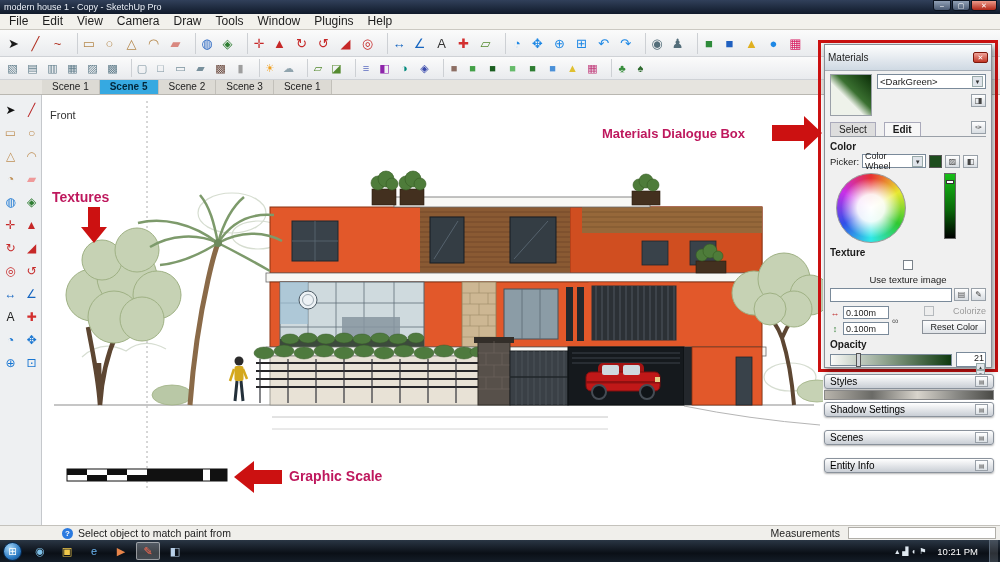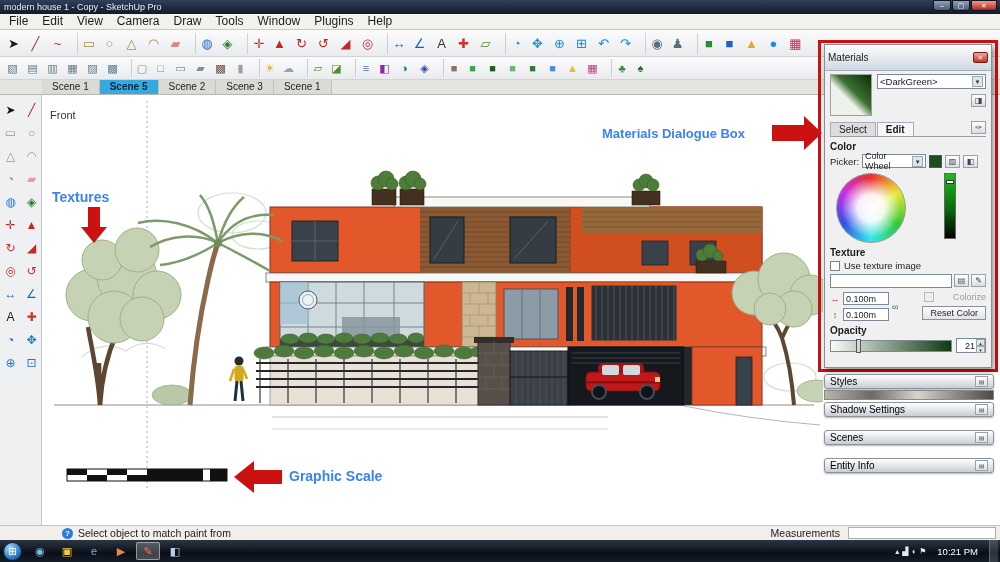--- a/index.html
+++ b/index.html
@@ -38,21 +38,21 @@
 
   
   .main { position:absolute; left:0; top:95px; width:1000px; height:430px; }
   .lefttoolbar { position:absolute; left:0; top:0; width:42px; height:430px; background:#eef0f2;
     border-right:1px solid #c5c8cc; display:grid; grid-template-columns:repeat(2,19px); grid-auto-rows:19px;
     gap:4px 2px; padding:5px 0 0 1px; align-content:start; }
   .lti { display:flex; align-items:center; justify-content:center; font-size:12px; }
   .canvas { position:absolute; left:42px; top:0; width:958px; height:430px; background:#ffffff; overflow:hidden; }
   .house-svg { position:absolute; left:0; top:0; }
   .front-label { position:absolute; left:8px; top:14px; font-size:11px; color:#333; }
-  .ann { position:absolute; color:#3b82f6; font-weight:bold; white-space:nowrap; }
+  .ann { position:absolute; color:#be185d; font-weight:bold; white-space:nowrap; }
   .ann-textures { left:10px; top:94px; font-size:14px; }
   .ann-materials { left:560px; top:31px; font-size:13px; }
   .ann-gscale { left:247px; top:373px; font-size:14px; }
 
   
   .right-overlay { position:absolute; left:818px; top:38px; width:182px; height:487px; z-index:5; }
   .red-annotation-box { position:absolute; left:0; top:2px; width:180px; height:332px; border:3px solid #cc1111; }
   .mat-dialog { position:absolute; left:6px; top:6px; width:168px; height:324px; background:#f0f0f0;
     border:1px solid #8a8f96; box-shadow:2px 3px 6px rgba(0,0,0,.45); font-size:10px; color:#1b1b1b; }
   .mat-titlebar { height:26px; background:linear-gradient(#fdfdfd,#cfd9e3); border-bottom:1px solid #a5adb6;
@@ -64,56 +64,56 @@
   .mat-preview { width:42px; height:42px; border:1px solid #9aa0a8;
     background:linear-gradient(to top right,#eef2ea 40%,#3a7030 58%,#0b2e08 100%); }
   .mat-topright { flex:1; }
   .mat-dropdown { height:15px; background:#fff; border:1px solid #7a8a9a; display:flex; align-items:center;
     padding:0 2px; font-size:9.5px; }
   .dd-arrow { margin-left:auto; font-size:6px; color:#333; background:#dfe4ea; border:1px solid #9aa;
     width:11px; text-align:center; line-height:11px; height:11px; }
   .mat-minibtn-row { display:flex; justify-content:flex-end; gap:2px; margin-top:5px; }
   .mini-btn { width:15px; height:13px; border:1px solid #98a0a8; background:linear-gradient(#fff,#d8dde2);
     font-size:8px; line-height:11px; text-align:center; color:#444; }
-  .mat-tabs { display:flex; align-items:flex-end; margin-top:5px; border-bottom:1px solid #9aa0a8; height:16px; }
+  .mat-tabs { display:flex; align-items:flex-end; margin-top:5px; border-bottom:1px solid #9aa0a8; height:16px;gap:7px; }
   .mat-tab { font-size:10px; padding:1px 8px; background:#ddd; border:1px solid #aab; border-bottom:none; margin-right:1px; }
   .mat-tab.active { background:#f7f7f7; font-weight:bold; }
   .mat-tabs .mini-btn { margin-left:auto; margin-bottom:2px; }
   .mat-section-label { font-weight:bold; font-size:10px; margin:4px 0 2px; }
   .picker-row { display:flex; align-items:center; gap:3px; font-size:9.5px; }
   .picker-select { width:64px; height:14px; background:#fff; border:1px solid #7a8a9a; display:flex;
     align-items:center; padding:0 2px; font-size:9px; }
   .color-chip { width:13px; height:13px; background:#1d4d1d; border:1px solid #555; }
   .wheel-row { display:flex; gap:10px; margin:5px 0 2px 6px; align-items:flex-start; }
   .color-wheel { width:70px; height:70px; border-radius:50%; border:1px solid #999;
     background:radial-gradient(circle,#ffffff 0%,rgba(255,255,255,0.92) 28%,rgba(255,255,255,0) 62%),
       conic-gradient(#e83030,#e8e830,#30c830,#30e8e8,#3050e8,#c830e8,#e83030); }
   .value-slider { width:12px; height:66px; border:1px solid #666; position:relative; margin-left:28px;
     background:linear-gradient(#18c018,#0a6a0a 55%,#000 100%); }
   .vs-thumb { position:absolute; left:1px; top:6px; width:8px; height:4px; background:#fff; border:1px solid #333; }
-  .chk-row { display:flex; align-items:center; gap:4px; font-size:9.5px; margin-top:1px; }
+  .chk-row { display:flex; align-items:center; gap:4px; font-size:9.5px; margin-top:1px;flex-direction:column; }
   .chk { width:10px; height:10px; border:1px solid #7a828a; background:#fff; }
   .chk.disabled { border-color:#b5b9bd; background:#eee; }
   .tex-input-row { display:flex; gap:2px; margin-top:3px; }
   .tex-input { flex:1; height:14px; background:#fff; border:1px solid #7a8a9a; }
   .size-row { display:flex; gap:3px; margin-top:4px; }
   .size-left { display:flex; flex-direction:column; gap:3px; }
   .size-line { display:flex; align-items:center; gap:3px; }
   .size-arrow { font-size:9px; width:10px; text-align:center; }
   .size-field { width:46px; height:13px; background:#fff; border:1px solid #7a8a9a; font-size:9px;
     display:flex; align-items:center; padding-left:2px; }
   .link-icon { font-size:9px; color:#555; align-self:center; }
   .size-right { margin-left:auto; display:flex; flex-direction:column; gap:4px; align-items:flex-end; }
   .colorize-row { display:flex; align-items:center; gap:19px; font-size:9px; color:#9a9a9a; }
   .reset-btn { font-size:9px; padding:1px 7px; border:1px solid #8a9098; background:linear-gradient(#fdfdfd,#dfe3e7); }
   .opacity-row { display:flex; align-items:center; gap:4px; margin-top:2px; }
   .op-slider { flex:1; height:12px; border:1px solid #7a8a9a; position:relative;
     background:linear-gradient(to right,#fafaf8,#0f3a0f); }
   .op-thumb { position:absolute; left:21%; top:-2px; width:5px; height:14px; background:#d2d6da; border:1px solid #555; }
-  .op-box { width:30px; height:15px; background:#fff; border:1px solid #7a8a9a; display:flex; align-items:center; font-size:9px; }
+  .op-box { width:30px; height:15px; background:#fff; border:1px solid #7a8a9a; display:flex; align-items:flex-end; font-size:9px;flex-direction:column; }
   .op-box span { flex:1; text-align:right; padding-right:1px; }
   .spin { display:flex; flex-direction:column; width:9px; }
   .spin div { height:7px; font-size:5px; line-height:6px; text-align:center; background:#e2e6ea; border:1px solid #9aa; color:#333; }
 
   .tray-bar { position:absolute; left:6px; width:170px; height:15px; border:1px solid #8a929c; border-radius:3px;
     background:linear-gradient(#ffffff,#c9ced5); display:flex; align-items:center; padding:0 5px; font-size:10px;
     box-shadow:0 1px 2px rgba(0,0,0,.3); }
   .tray-btn { margin-left:auto; width:13px; height:11px; border:1px solid #99a0a8; background:linear-gradient(#fff,#dde2e6);
     font-size:6px; line-height:10px; text-align:center; color:#555; }
   .photo-strip { position:absolute; left:6px; width:170px; height:10px;

